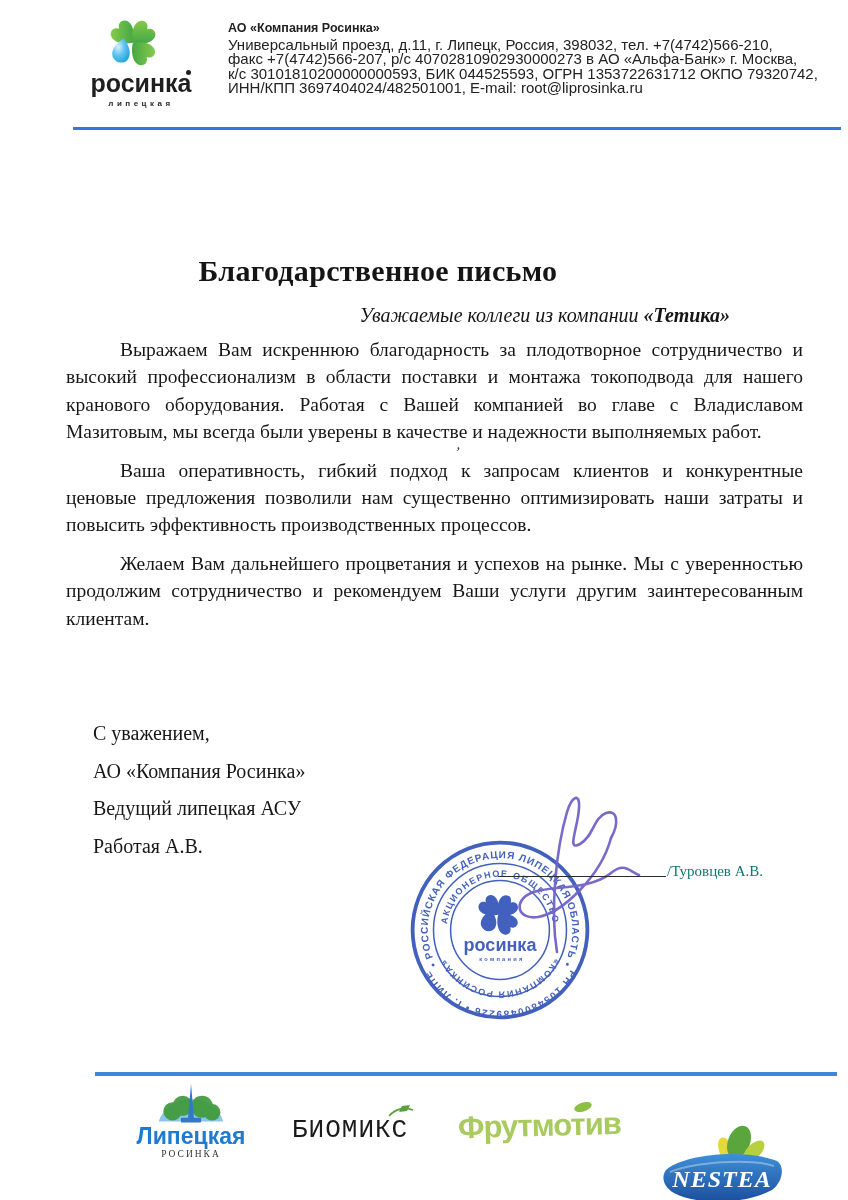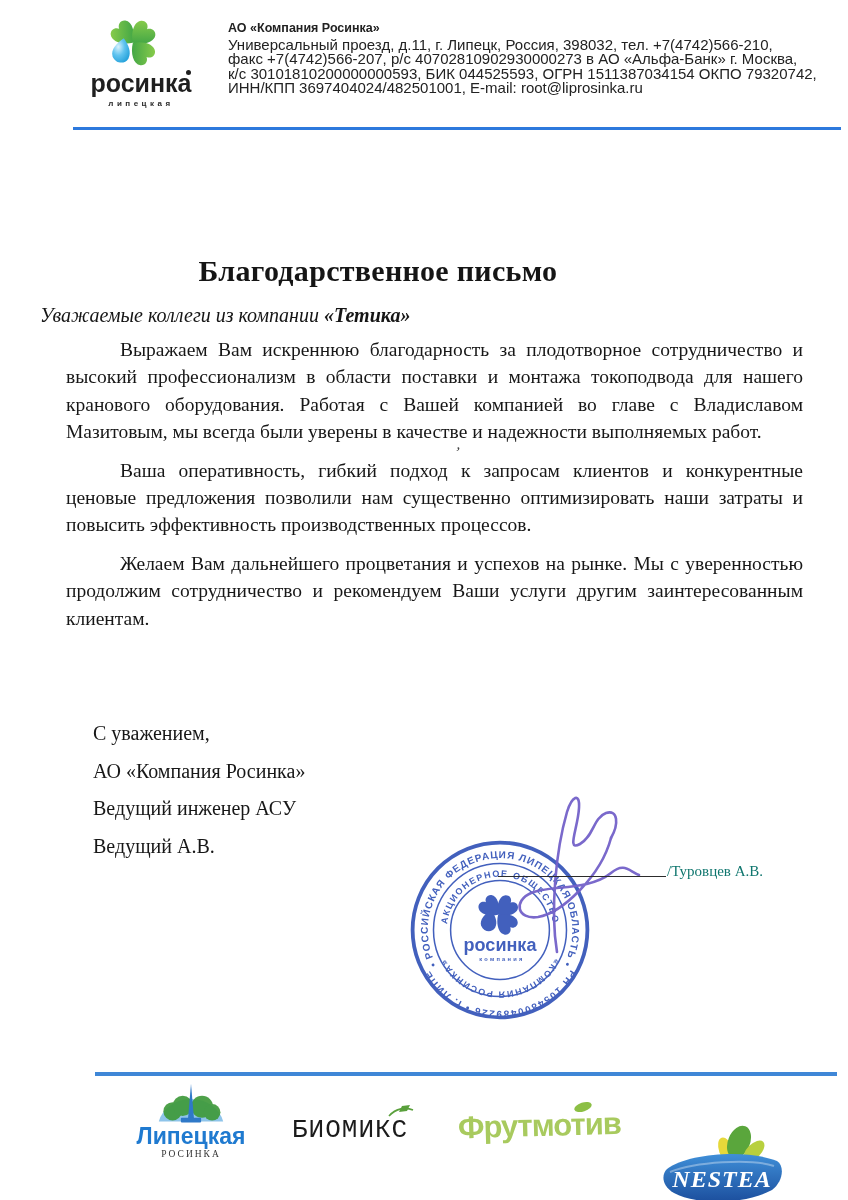--- a/index.html
+++ b/index.html
@@ -27,22 +27,22 @@
   }
   .company-name{font-size:12.5px;font-weight:bold;margin-bottom:3px;white-space:nowrap;}
   .company-line{font-size:15px;line-height:14.4px;white-space:nowrap;}
   .rule-top{position:absolute;left:73px;top:127px;width:768px;height:3px;background:#2d79dd;}
   
   .letter-title{
     position:absolute;left:0;top:254px;width:756px;margin:0;text-align:center;
     font-size:30px;font-weight:bold;letter-spacing:0.3px;color:#151515;
   }
   .salutation{
-    position:absolute;left:0;top:304px;width:730px;text-align:left;
-    font-size:20px;font-style:italic;color:#151515;padding-left:40px;
+    position:absolute;left:0;top:304px;width:730px;text-align:right;
+    font-size:20px;font-style:italic;color:#151515;
   }
   .salutation b{font-style:italic;}
   .body-text{position:absolute;left:66px;top:336px;width:737px;}
   .body-text p{
     margin:0 0 11px 0;font-size:19.5px;line-height:27.4px;
     text-align:justify;text-indent:54px;color:#171717;
   }
   .stray-mark{position:absolute;left:455px;top:444px;font-size:15px;color:#444;transform:rotate(12deg);}
   
   .signoff{position:absolute;left:93px;top:718px;font-size:20px;color:#171717;}
@@ -105,42 +105,42 @@
     </g>
   </svg>
   <div class="logo-word">росинка</div>
   <div class="logo-reg"></div>
   <div class="logo-sub">липецкая</div>
 
   <div class="company-info">
     <div class="company-name">АО «Компания Росинка»</div>
     <div class="company-line">Универсальный проезд,  д.11, г. Липецк, Россия, 398032, тел. +7(4742)566-210,</div>
     <div class="company-line">факс +7(4742)566-207, р/с 40702810902930000273 в  АО «Альфа-Банк» г. Москва,</div>
-    <div class="company-line">к/с 30101810200000000593, БИК 044525593, ОГРН 1511387034154 ОКПО 79320742,</div>
+    <div class="company-line">к/с 30101810200000000593, БИК 044525593, ОГРН 1353722631712 ОКПО 79320742,</div>
     <div class="company-line">ИНН/КПП 3697404024/482501001, E-mail: root@liprosinka.ru</div>
   </div>
 
   <div class="rule-top"></div>
 
   <h1 class="letter-title">Благодарственное письмо</h1>
 
   <div class="salutation"><span>Уважаемые коллеги из компании </span><b>«Тетика»</b></div>
 
   <div class="body-text">
     <p>Выражаем Вам искреннюю благодарность за плодотворное сотрудничество и высокий профессионализм в области поставки и монтажа токоподвода для нашего кранового оборудования. Работая с Вашей компанией во главе с Владиславом Мазитовым, мы всегда были уверены в качестве и надежности выполняемых работ.</p>
     <p>Ваша оперативность, гибкий подход к запросам клиентов и конкурентные ценовые предложения позволили нам существенно оптимизировать наши затраты и повысить эффективность производственных процессов.</p>
     <p>Желаем Вам дальнейшего процветания и успехов на рынке. Мы с уверенностью продолжим сотрудничество и рекомендуем Ваши услуги другим заинтересованным клиентам.</p>
   </div>
   <span class="stray-mark">’</span>
 
   <div class="signoff">
     <div>С уважением,</div>
     <div>АО «Компания Росинка»</div>
-    <div>Ведущий инженер АСУ</div>
-    <div>Ведущий А.В.</div>
+    <div>Ведущий липецкая АСУ</div>
+    <div>Работая А.В.</div>
   </div>
 
   <svg class="stamp" viewBox="-100 -100 200 200">
     <g fill="none" stroke="#3353b8">
       <circle r="92" stroke-width="4"></circle>
       <circle r="70" stroke-width="1.6"></circle>
       <circle r="52" stroke-width="1.6"></circle>
     </g>
     <defs>
       <path id="arcOuterTop" d="M -66 38 A 76 76 0 1 1 66 38"></path>

